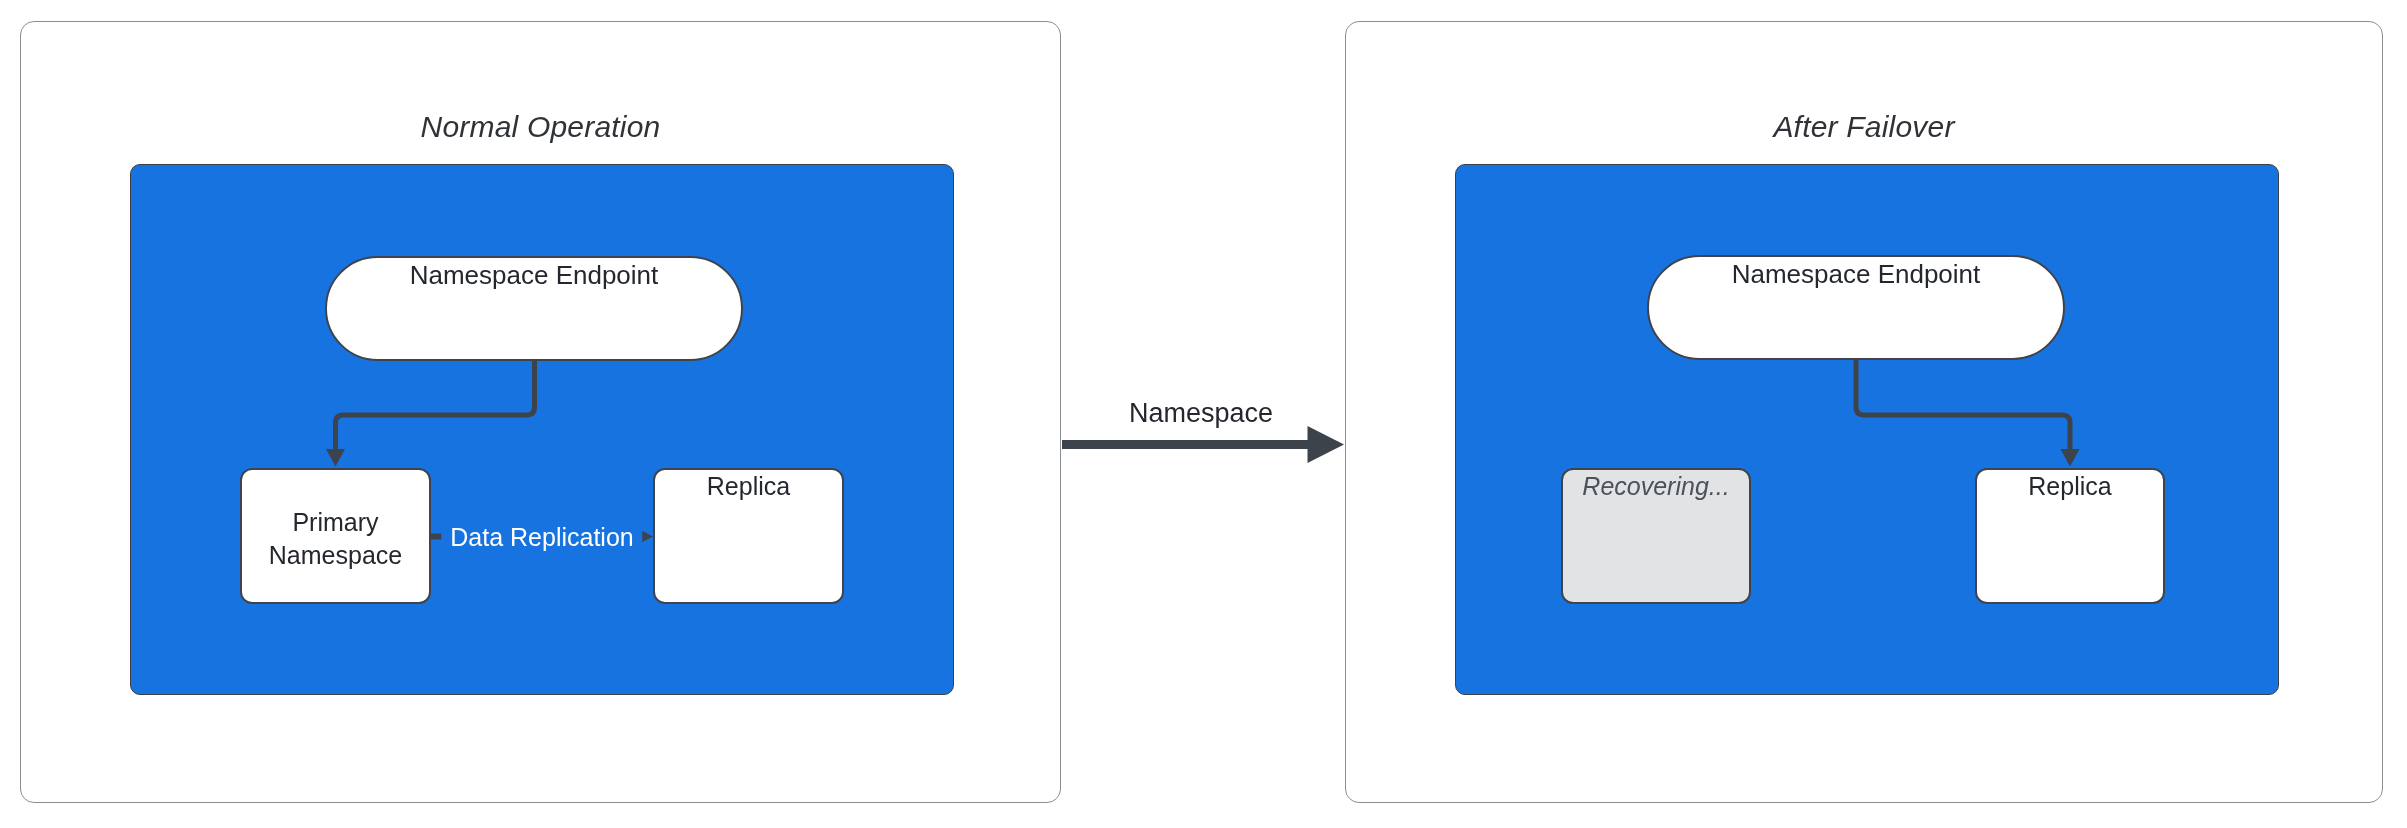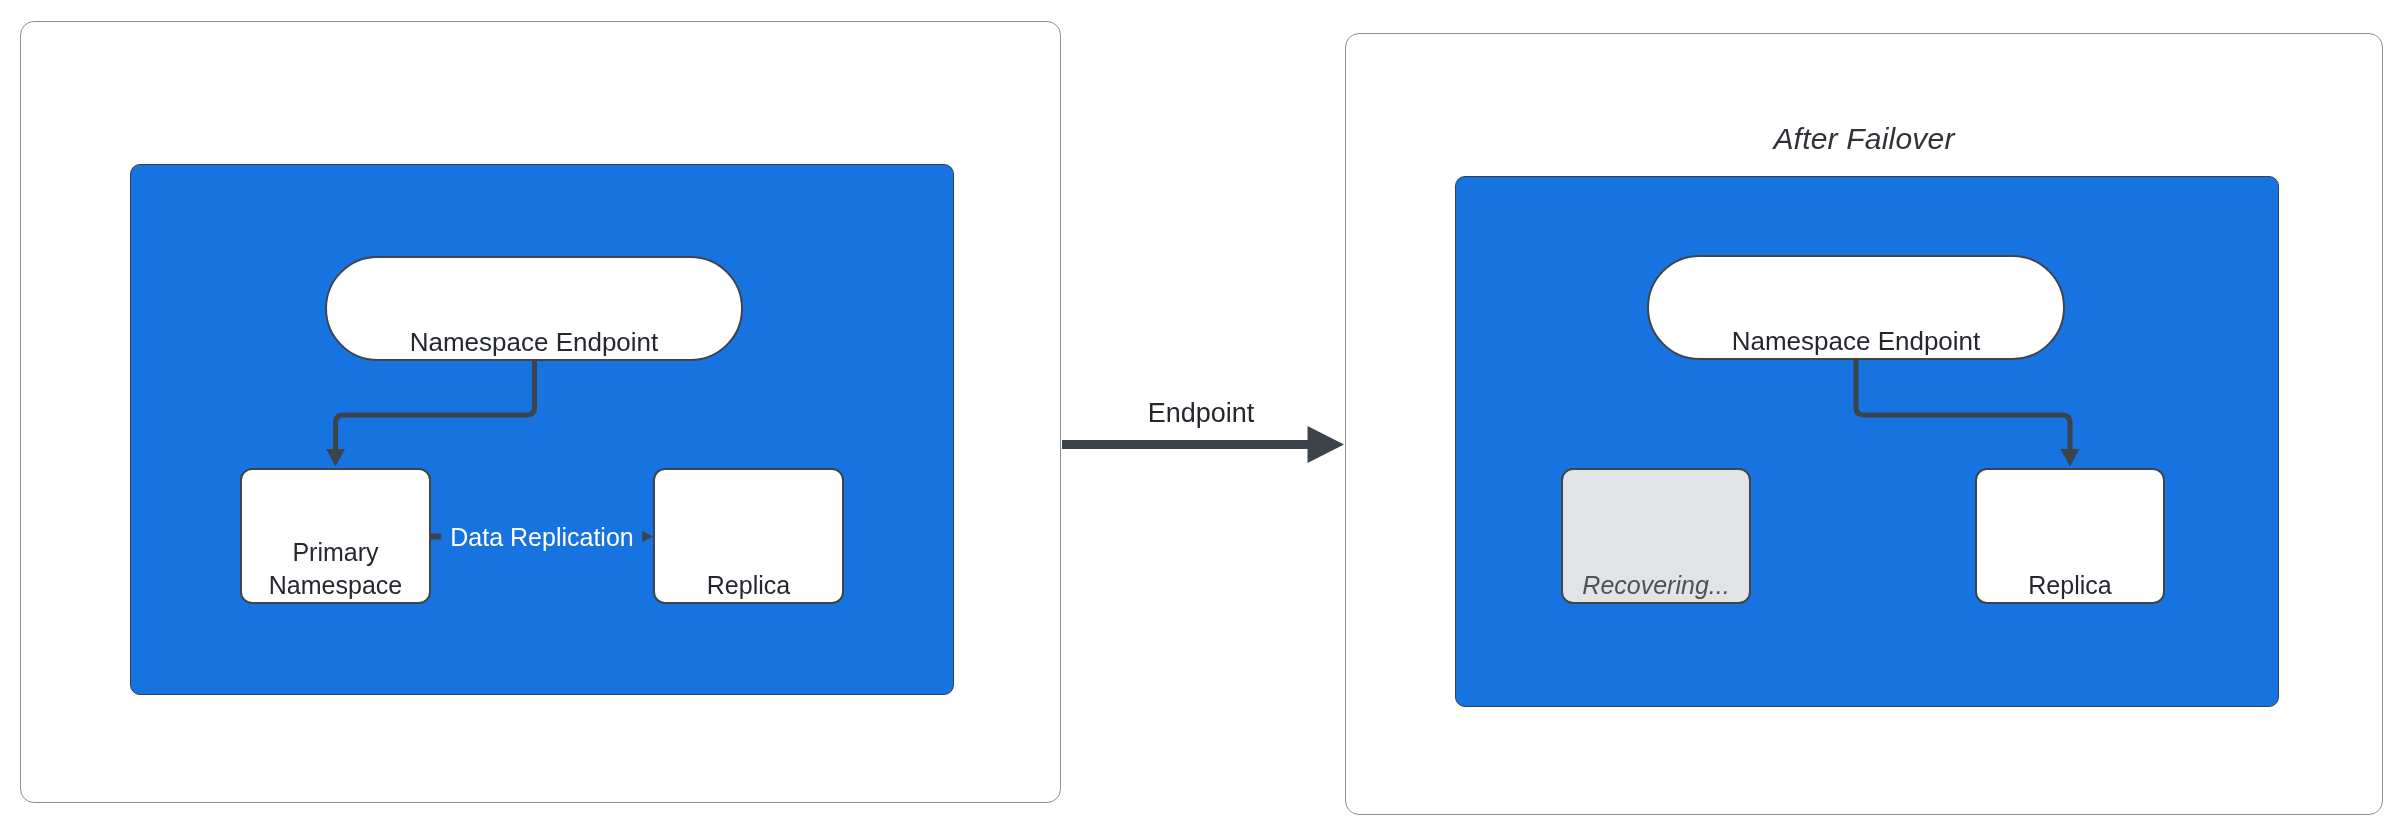--- a/index.html
+++ b/index.html
@@ -27,21 +27,21 @@
   }
   .panel {
     position: absolute;
     top: 21px;
     height: 782px;
     background: #ffffff;
     border: 1.5px solid var(--panel-border);
     border-radius: 14px;
   }
   .panel-left  { left: 20px;   width: 1041px; }
-  .panel-right { left: 1345px; width: 1038px; margin-top: 12px; }
+  .panel-right { left: 1345px; width: 1038px; }
   .panel-title {
     position: absolute;
     top: 88px;
     left: 0;
     width: 100%;
     text-align: center;
     font-size: 30px;
     font-style: italic;
     color: var(--title-text);
     letter-spacing: 0.2px;
@@ -49,21 +49,21 @@
   .cluster {
     position: absolute;
     background: var(--container-blue);
     border: 1.5px solid #3A4048;
     border-radius: 10px;
   }
   .cluster-left  { left: 129px;  top: 163px; width: 824px; height: 531px; }
   .node {
     position: absolute;
     display: flex;
-    align-items: flex-end;
+    align-items: flex-start;
     justify-content: center;
     text-align: center;
     background: #ffffff;
     border: 2px solid var(--node-border);
     color: var(--node-text);
     font-size: 25px;
     line-height: 1.32;
   }
   .pill {
     width: 418px;
@@ -120,20 +120,21 @@
     font-size: 27px;
     white-space: nowrap;
   }
 </style>
 </head>
 <body>
 
 <div class="canvas">
 
   <div class="panel panel-left">
+    <div class="panel-title">Normal Operation</div>
     <div class="cluster cluster-left" style="left:109px; top:142px;"></div>
   </div>
 
   <div class="panel panel-right">
     <div class="panel-title">After Failover</div>
     <div class="cluster" style="left:109px; top:142px; width:824px; height:531px;"></div>
   </div>
 
   <div class="node pill pill-left" style="position:absolute;">
     <span>Namespace Endpoint</span>
@@ -176,15 +177,15 @@
       <path class="edge-head" d="M1344 444.5 L1307.5 426 V463 Z"></path>
     </g>
 
     <g>
       <path class="edge-line" d="M1856 359 V407 Q1856 415 1864 415 H2062 Q2070 415 2070 423 V450"></path>
       <path class="edge-head" d="M2070 466.5 L2060.5 449 H2079.5 Z"></path>
     </g>
   </svg>
 
   <div class="edge-label-replication">Data Replication</div>
-  <div class="edge-label-failover">Endpoint</div>
+  <div class="edge-label-failover">Namespace</div>
 
 </div>
 
 </body></html>

